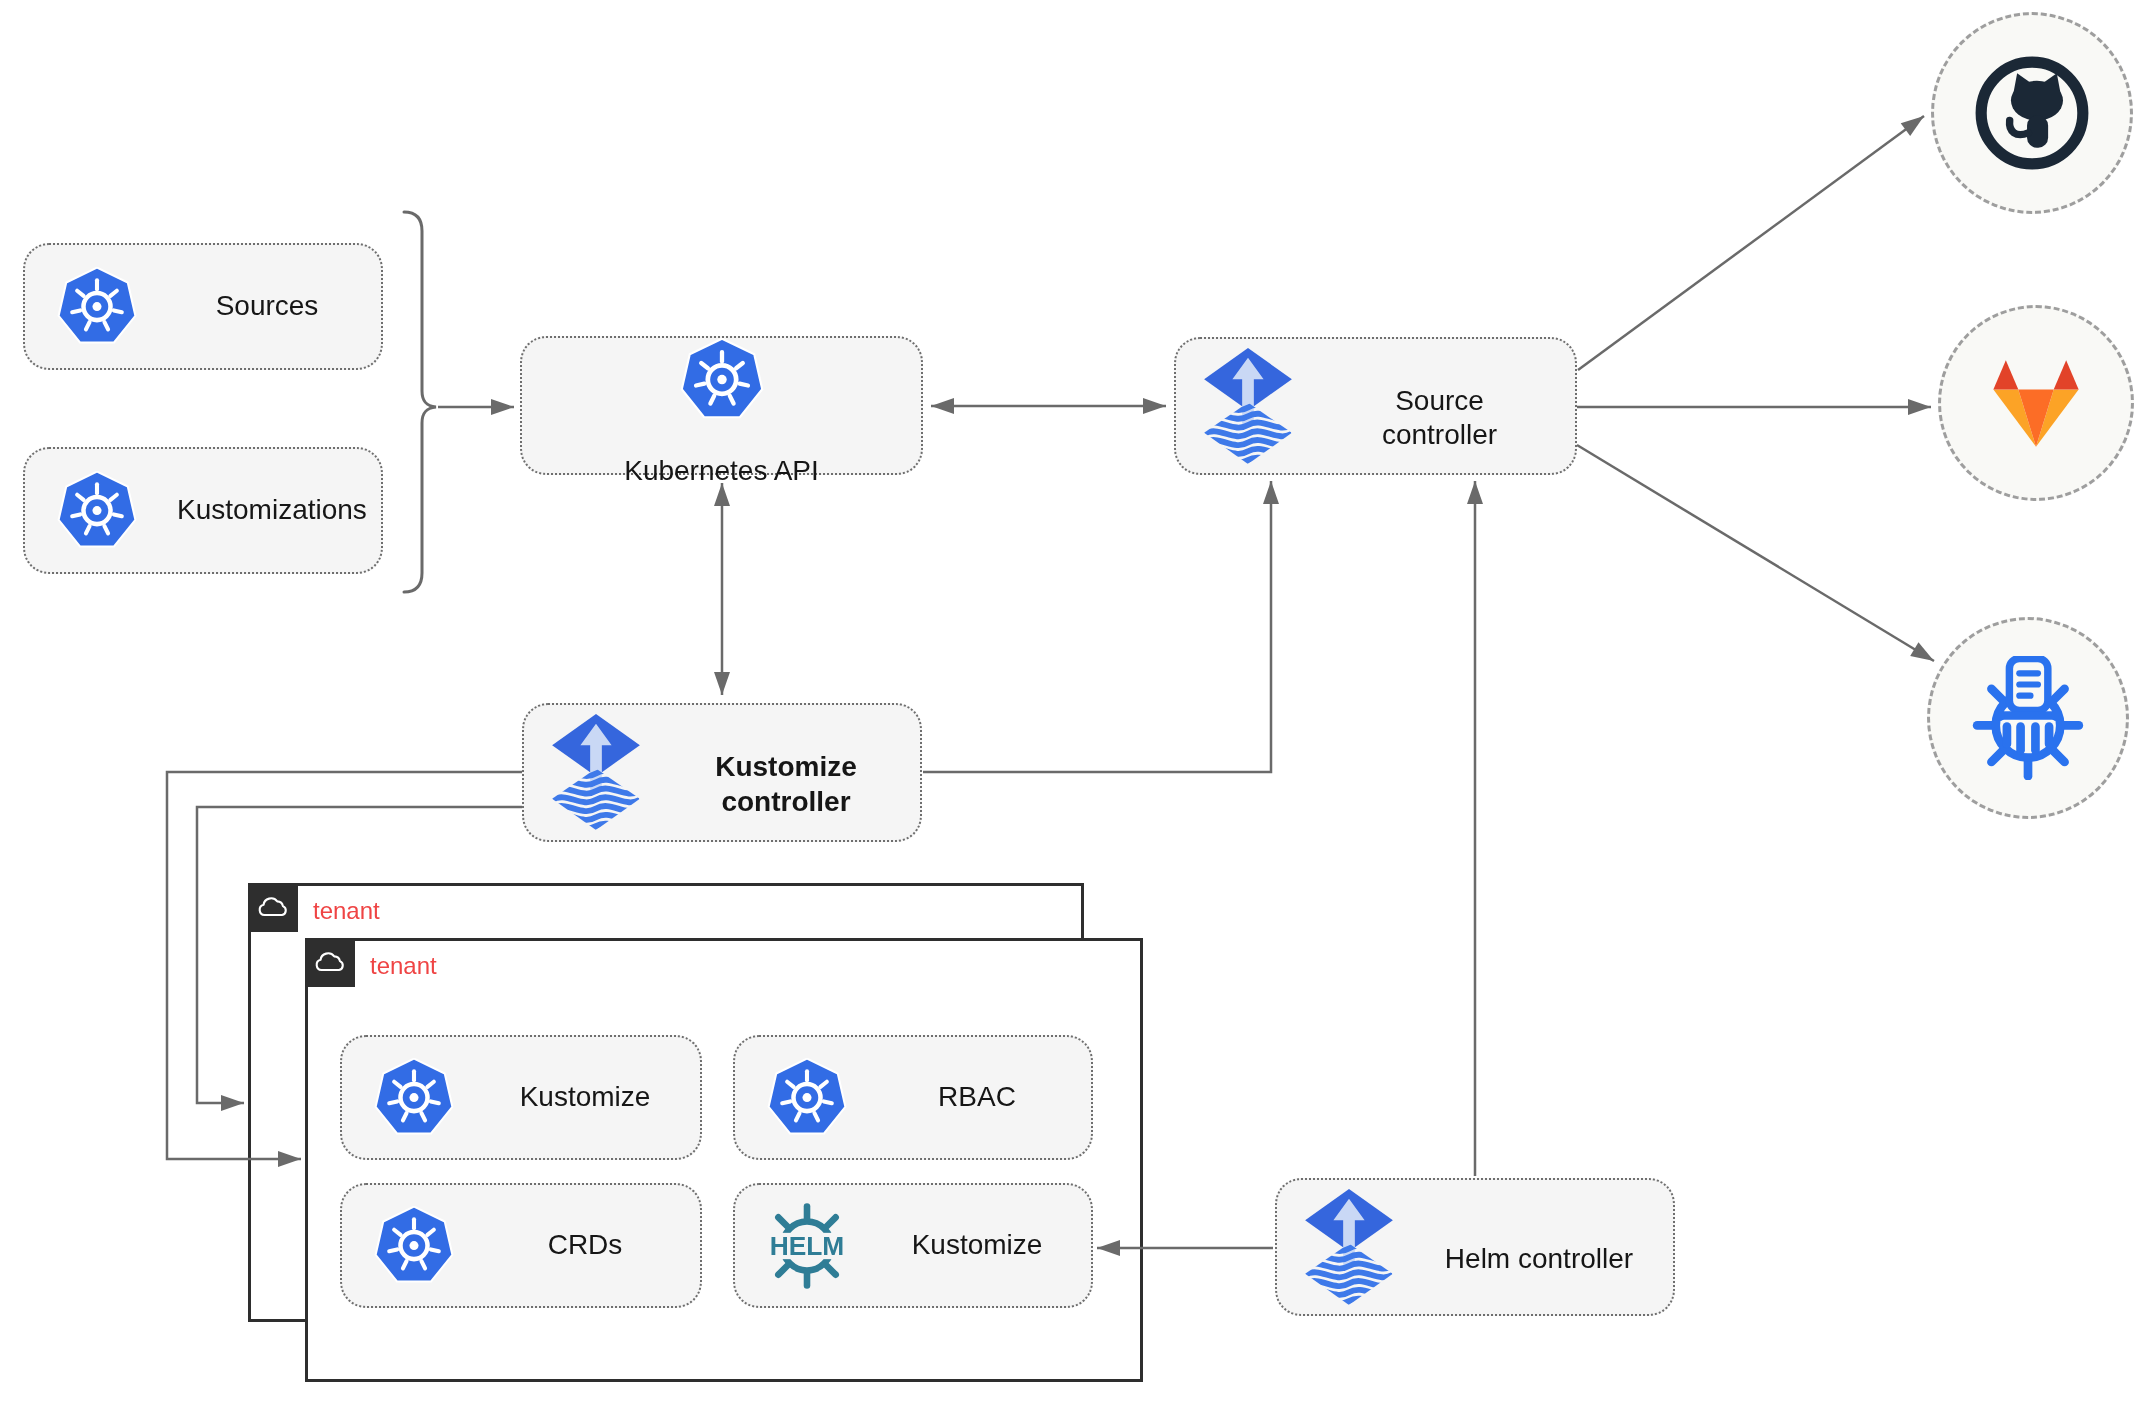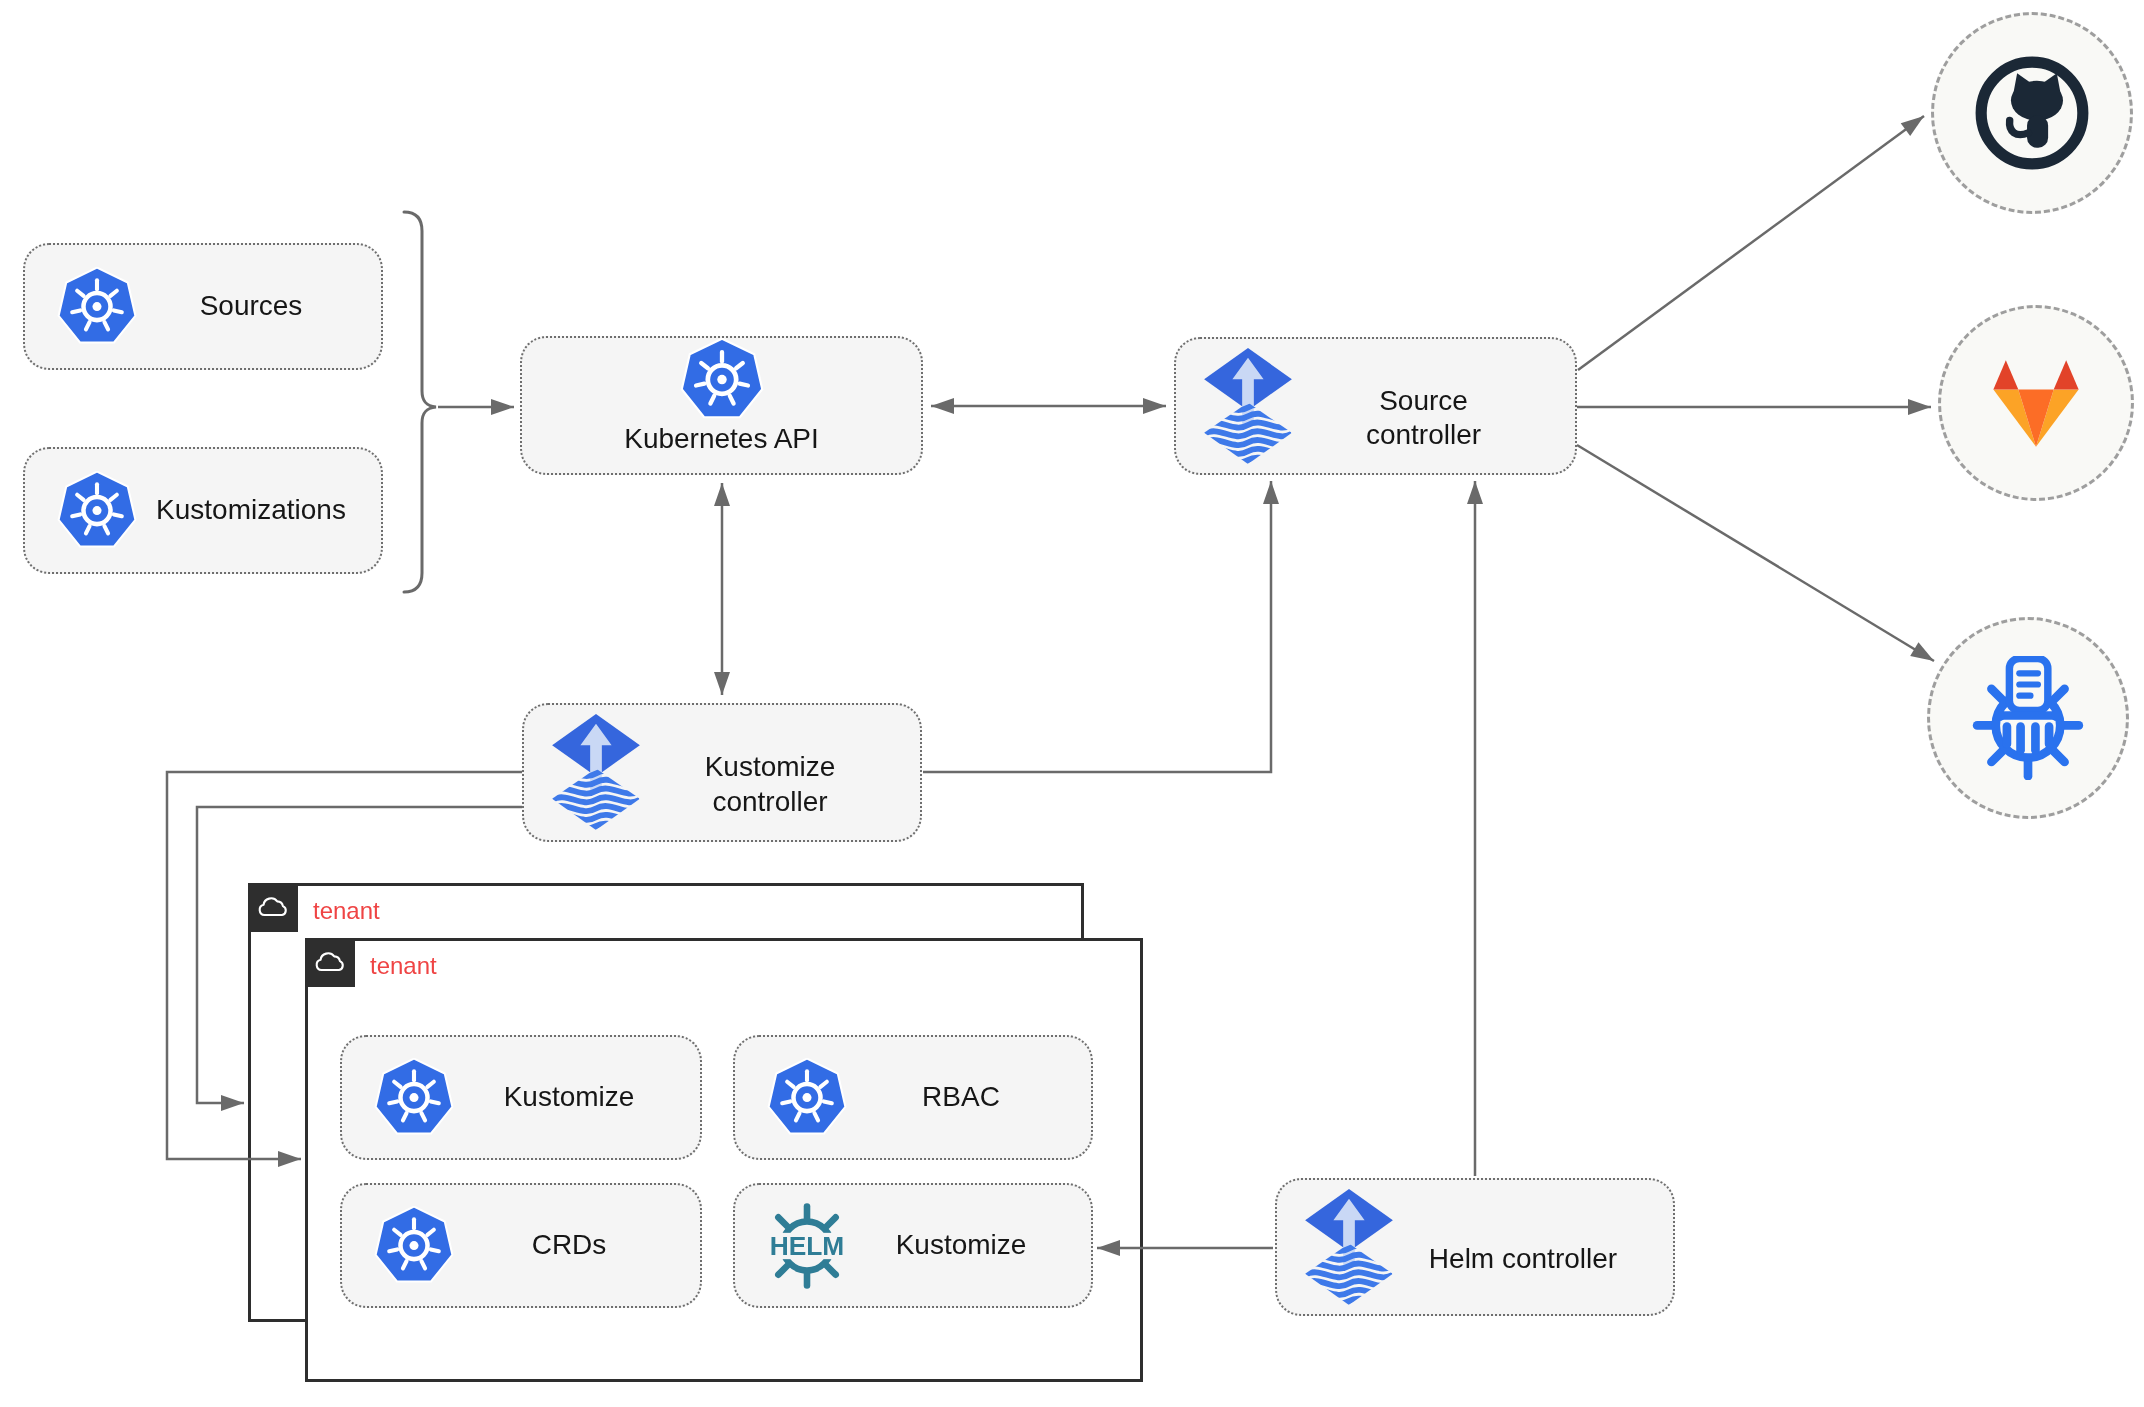--- a/index.html
+++ b/index.html
@@ -4,32 +4,32 @@
 <style>
   html,body{margin:0;padding:0;background:#ffffff;}
   .canvas{
     position:relative;width:2144px;height:1407px;background:#ffffff;
     font-family:"Liberation Sans",sans-serif;overflow:hidden;
   }
   
   .node{
     position:absolute;box-sizing:border-box;
     background:#f5f5f5;border:2.5px dotted #6e6e6e;border-radius:26px;
-    display:flex;align-items:center;padding:0 24px;z-index:4;
+    display:flex;align-items:center;padding:0 24px;z-index:4;gap:32px;
   }
   .nicon{flex:0 0 auto;width:96px;display:flex;justify-content:center;align-items:center;}
   .nlabel{flex:1;text-align:center;font-size:28px;color:#161616;line-height:1.22;}
   .narrow .nlabel{display:flex;justify-content:center;}
   .narrow .nlabel span{max-width:195px;display:inline-block;margin-top:24px;}
   
   .pos-sources        {left:23px;  top:243px;  width:360px; height:127px;}
   .pos-kustomizations {left:23px;  top:447px;  width:360px; height:127px;}
   .pos-k8s-api        {left:520px; top:336px;  width:403px; height:139px;flex-direction:column;}
   .pos-source-ctrl    {left:1174px;top:337px;  width:403px; height:138px;}
-  .pos-kustomize-ctrl {left:522px; top:703px;  width:400px; height:139px;}
+  .pos-kustomize-ctrl {left:522px; top:703px;  width:400px; height:139px;font-weight:bold;}
   .pos-helm-ctrl      {left:1275px;top:1178px; width:400px; height:138px;}
   .pos-namespaces     {left:340px; top:1035px; width:362px; height:125px;}
   .pos-rbac           {left:733px; top:1035px; width:360px; height:125px;}
   .pos-crds           {left:340px; top:1183px; width:362px; height:125px;}
   .pos-releases       {left:733px; top:1183px; width:360px; height:125px;}
   
   .tenant{
     position:absolute;box-sizing:border-box;background:#ffffff;
     border:3px solid #2e2e2e;
   }

